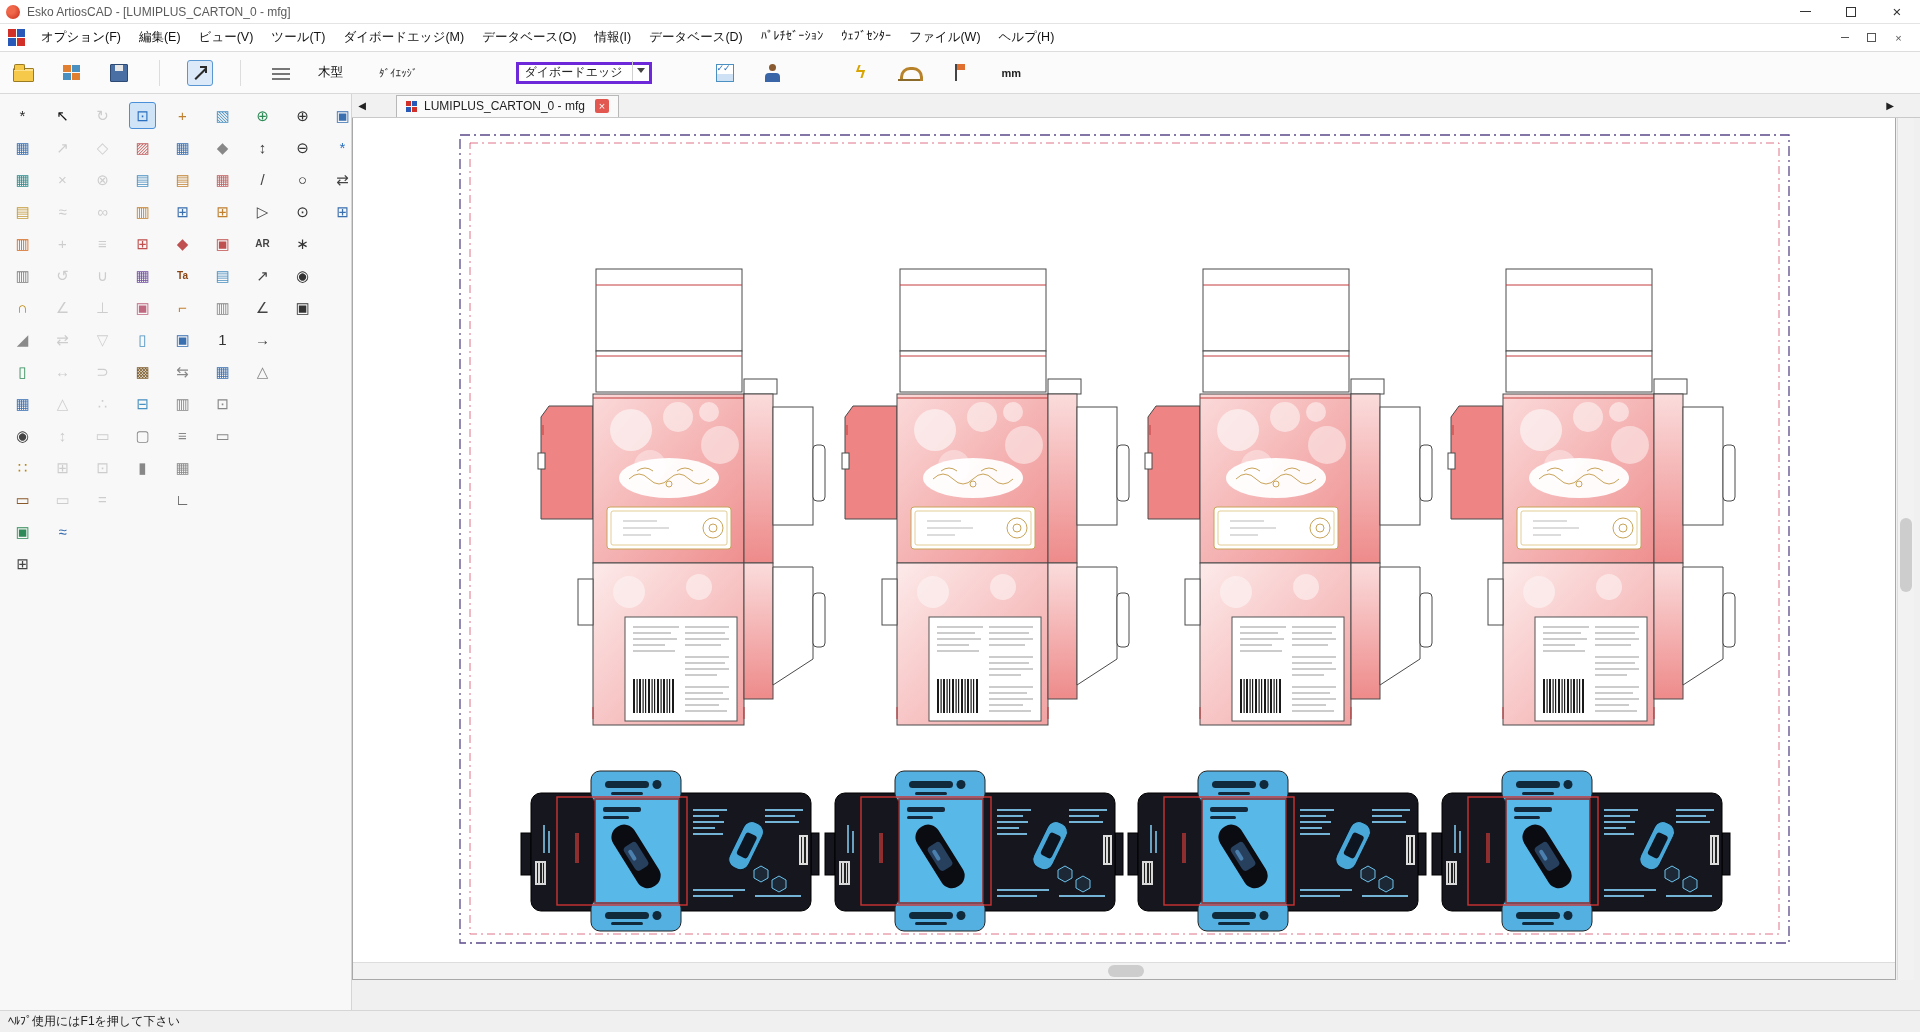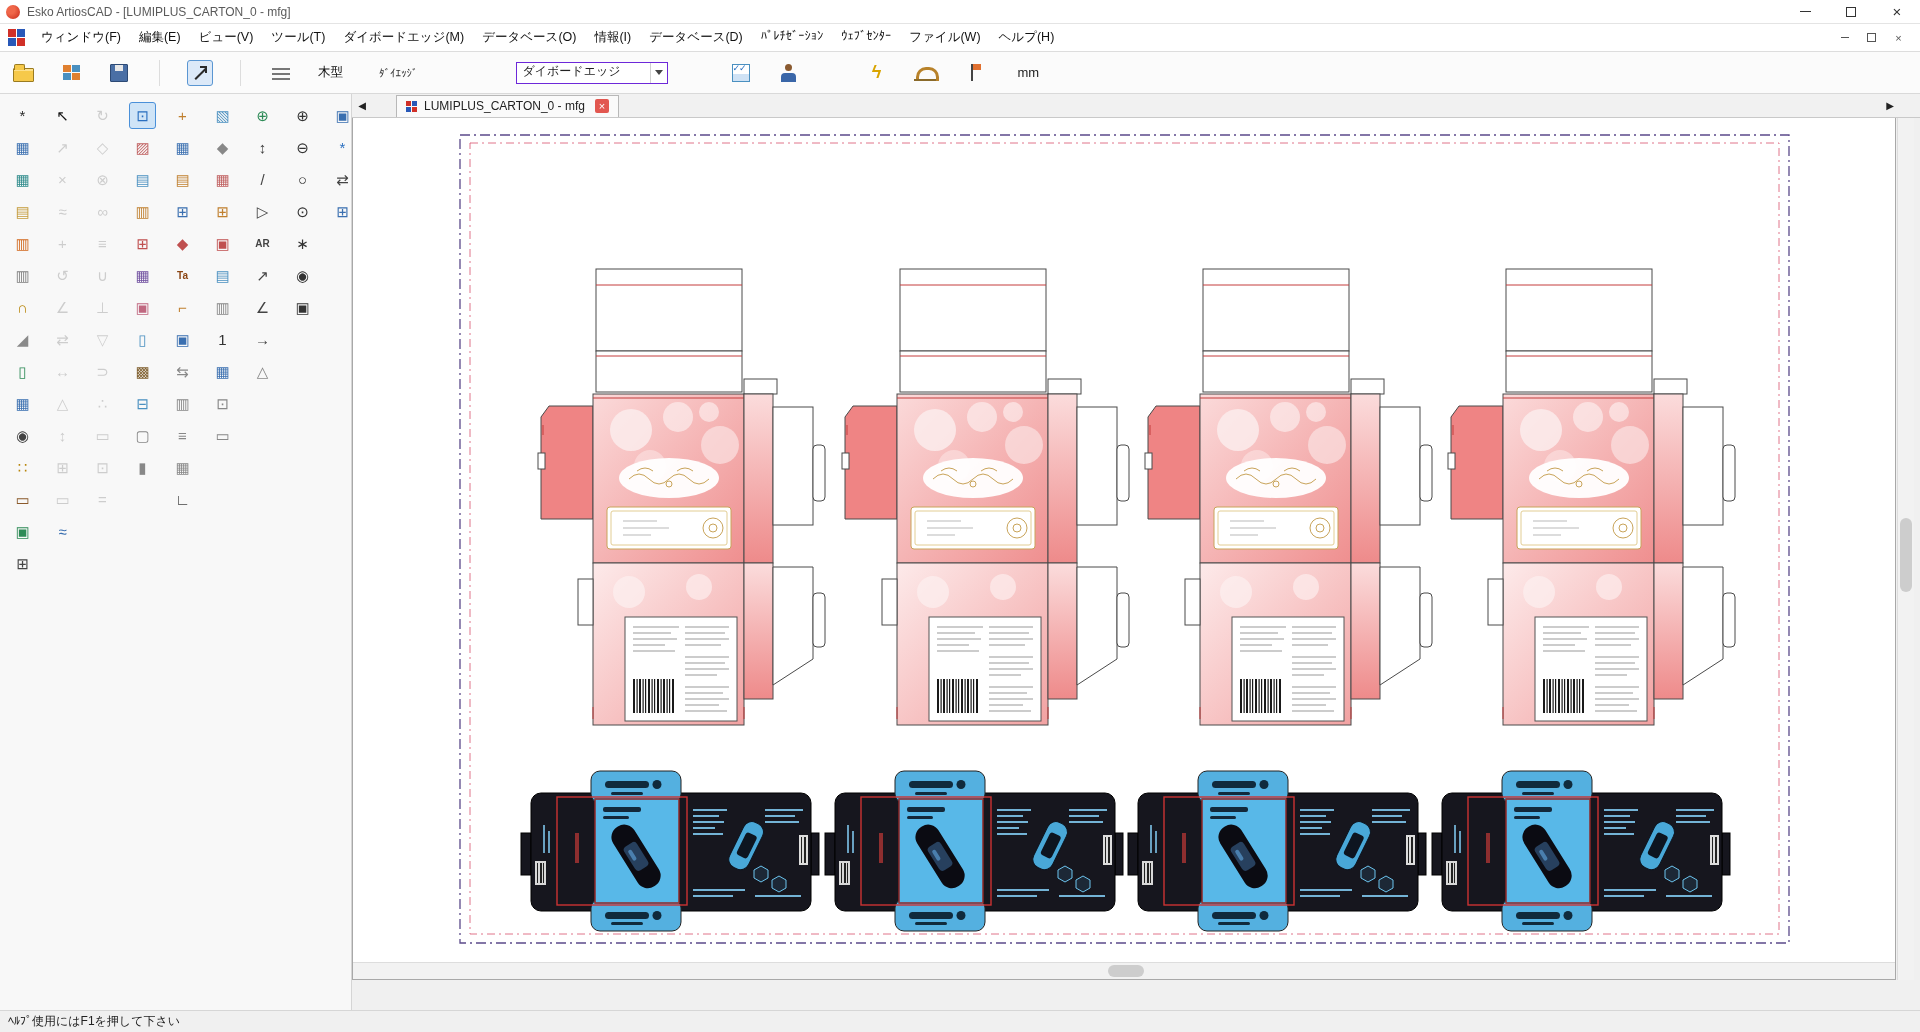--- a/index.html
+++ b/index.html
@@ -27,22 +27,22 @@
   .mbtn .rest::before{content:"";position:absolute;right:0;top:0;width:7px;height:7px;border:1px solid #555}
   .mbtn .rest::after{content:"";position:absolute;left:0;bottom:0;width:7px;height:7px;border:1px solid #555;background:#fff}
 
   
   #toolbar{position:absolute;left:0;top:52px;right:0;height:42px;background:#fbfbfb;border-bottom:1px solid #d9d9d9;display:flex;align-items:center;padding-left:10px;gap:22px}
   .ticon{width:26px;height:26px;position:relative;display:flex;align-items:center;justify-content:center;flex:0 0 auto}
   .tsel{border:1px solid #5a96d2;background:#dce9f8;border-radius:3px}
   .vsep{width:1px;height:26px;background:#ddd;margin:0 5px;flex:0 0 auto}
   .tlabel{font-size:12.5px;color:#111;margin:0 2px}
   .tsmall{font-size:11px;color:#333;margin:0 12px}
-  .tunit{font-size:13px;font-weight:normal;margin-left:10px}
-  .combo{width:152px;height:22px;background:#fff;border:1px solid #6d28d9;display:flex;align-items:flex-start;font-size:12px;padding-left:6px;flex:0 0 auto}
+  .tunit{font-size:11px;font-weight:bold;margin-left:10px}
+  .combo{width:136px;height:22px;background:#fff;border:3px solid #6d28d9;display:flex;align-items:flex-end;font-size:12px;padding-left:6px;flex:0 0 auto}
   .combo .carrow{margin-left:auto;width:17px;height:20px;border-left:1px solid #d0d0d0;display:flex;align-items:center;justify-content:center}
   .combo .carrow::before{content:"";border-left:4px solid transparent;border-right:4px solid transparent;border-top:5px solid #444}
   .k-open::before{content:"";position:absolute;left:3px;top:8px;width:19px;height:12px;background:#f6c94a;border:1px solid #9a7b20;border-radius:1px;box-shadow:inset 0 2px 0 #fde08a}
   .k-open::after{content:"";position:absolute;top:4px;left:4px;width:9px;height:5px;background:#f6c94a;border:1px solid #9a7b20;border-bottom:none;border-radius:2px 2px 0 0}
   .k-layout::before{content:"";position:absolute;left:5px;top:5px;width:8px;height:7px;background:#e08030;box-shadow:9px 0 0 #4a90c0,0 8px 0 #4a90c0,9px 8px 0 #e08030}
   .k-save::before{content:"";position:absolute;inset:4px;background:#4a6fa5;border:1px solid #2d4a75;border-radius:1px}
   .k-save::after{content:"";position:absolute;top:5px;left:9px;width:8px;height:6px;background:#e8e8e8}
   .k-select-diag::before{content:"";position:absolute;left:5px;top:12px;width:15px;height:2px;background:#2a2a2a;transform:rotate(-45deg)}
   .k-select-diag::after{content:"";position:absolute;right:5px;top:5px;width:5px;height:5px;border-top:2px solid #2a2a2a;border-right:2px solid #2a2a2a}
   .k-mold::before{content:"";position:absolute;inset:6px 4px;background:repeating-linear-gradient(0deg,#777 0 2px,transparent 2px 5px)}
@@ -95,21 +95,21 @@
     <span class="wbtn">
         <span class="box"></span>
       </span>
     <span class="wbtn close">×</span>
   </div>
 </div>
 
 <div id="menubar">
   <span class="applogo2"></span>
   <span id="menuItems" style="display:flex">
-      <span class="menu-item">ウィンドウ(F)</span>
+      <span class="menu-item">オプション(F)</span>
       <span class="menu-item">編集(E)</span>
       <span class="menu-item">ビュー(V)</span>
       <span class="menu-item">ツール(T)</span>
       <span class="menu-item">ダイボードエッジ(M)</span>
       <span class="menu-item">データベース(O)</span>
       <span class="menu-item">情報(I)</span>
       <span class="menu-item">データベース(D)</span>
       <span class="menu-item">ﾊﾟﾚﾁｾﾞｰｼｮﾝ</span>
       <span class="menu-item">ｳｪﾌﾞｾﾝﾀｰ</span>
       <span class="menu-item">ファイル(W)</span>

